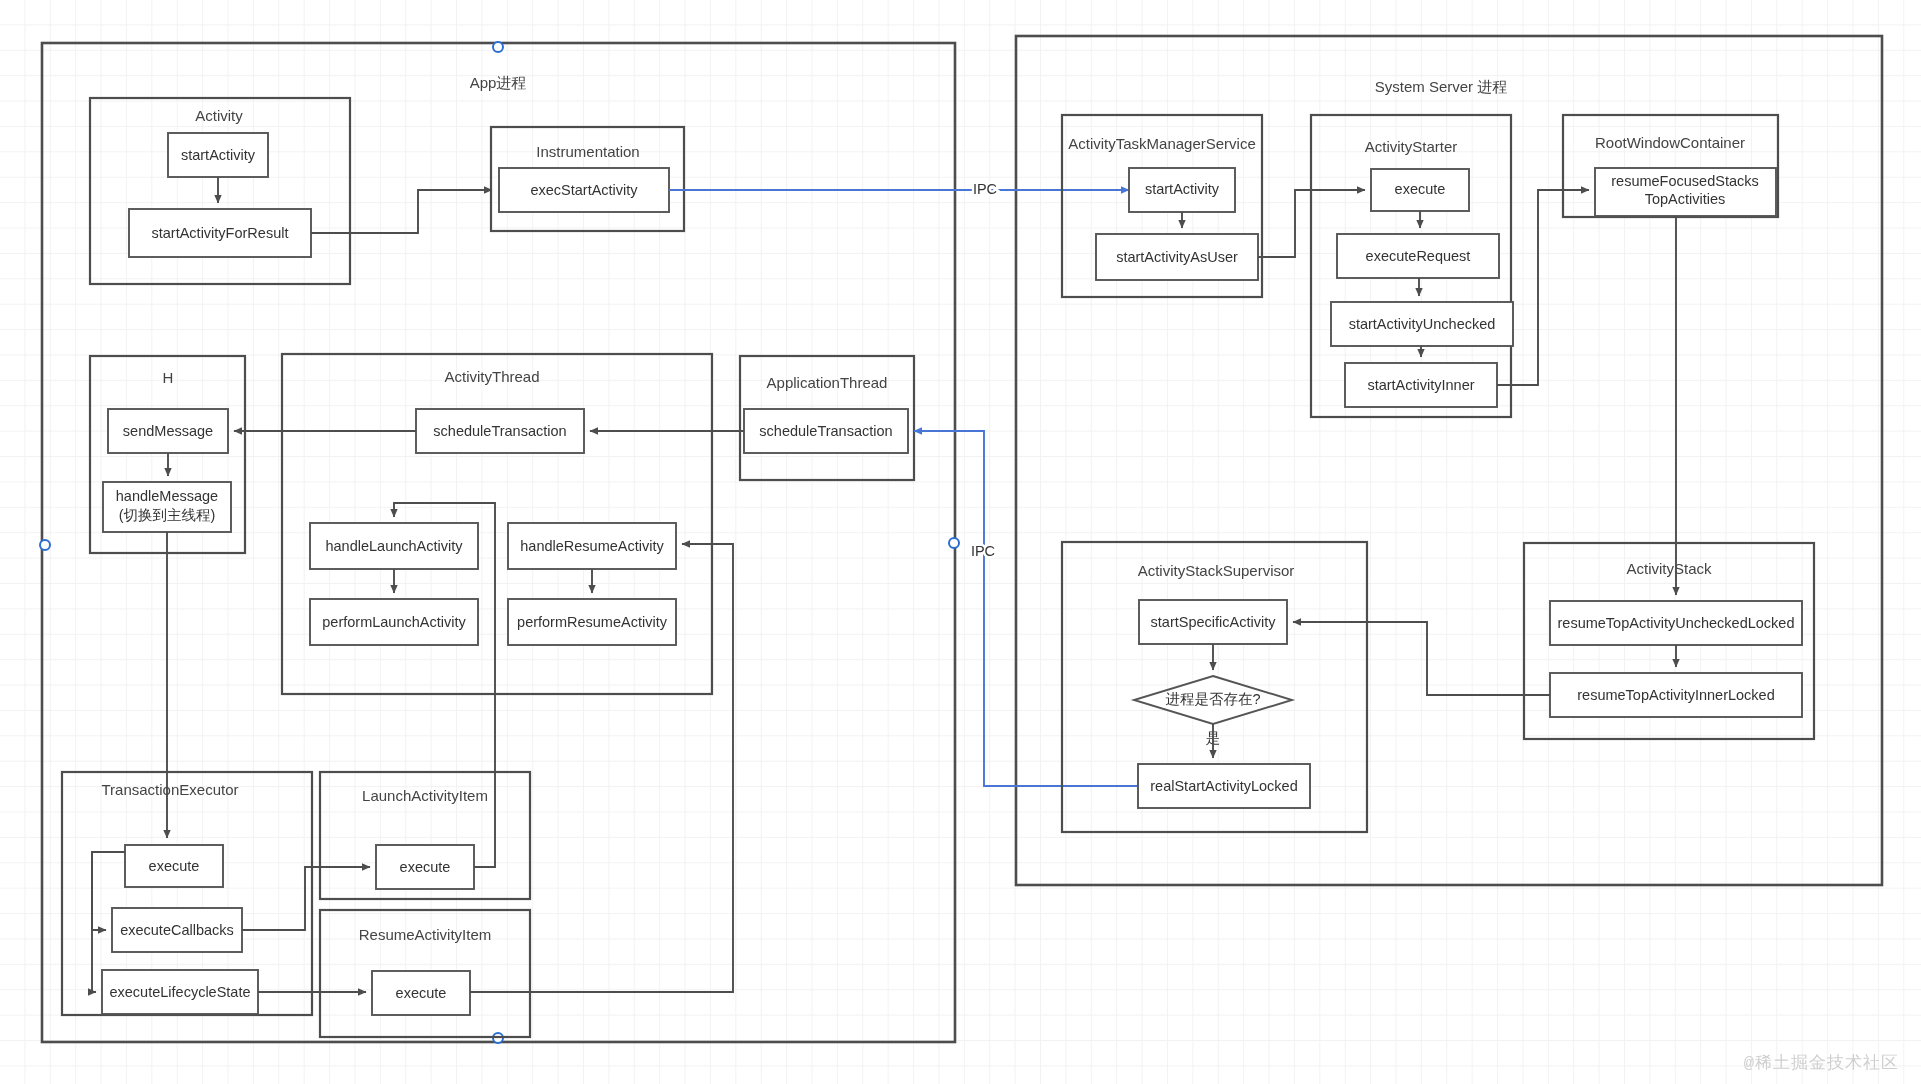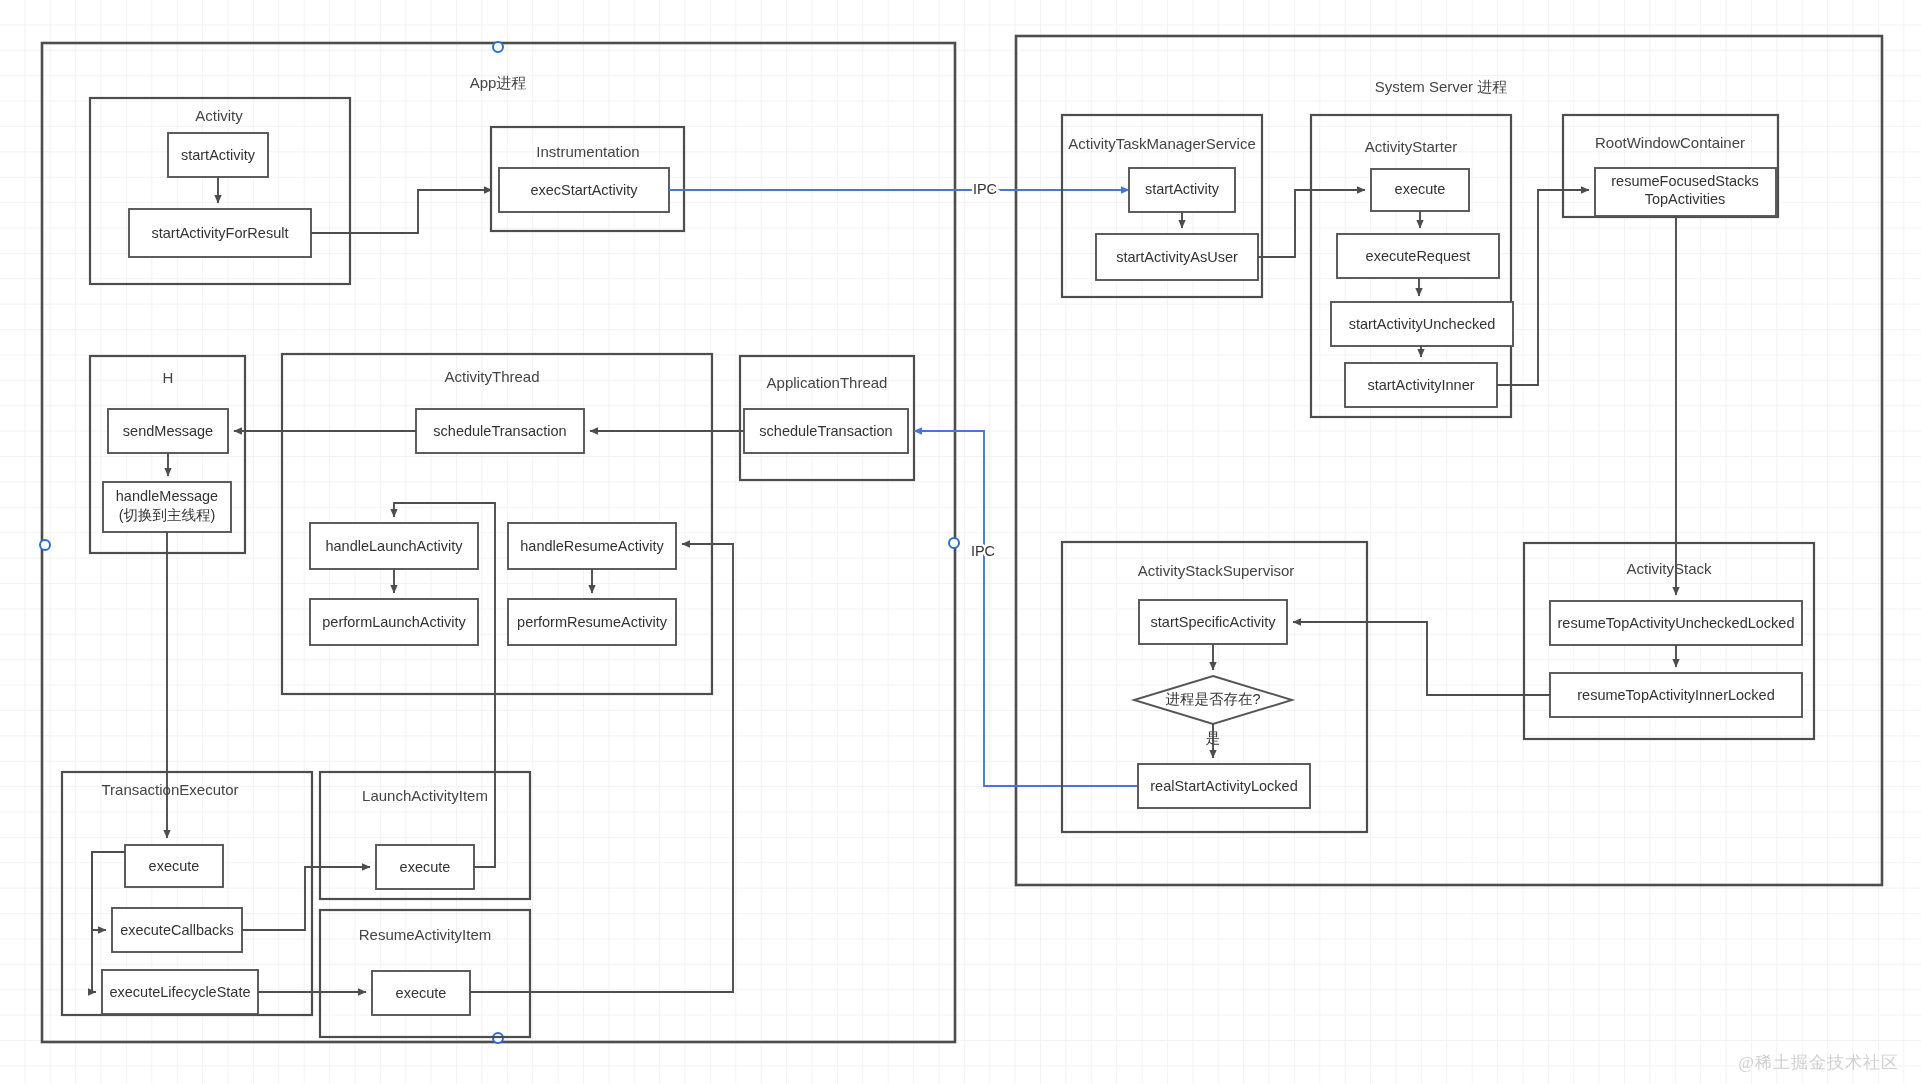--- a/index.html
+++ b/index.html
@@ -24,21 +24,21 @@
   .edge-ipc{fill:none;stroke:#4876d6;stroke-width:1.9;}
   .anchor{fill:#ffffff;stroke:#2a6ed4;stroke-width:2;}
   text{font-family:"Liberation Sans","DejaVu Sans",sans-serif;fill:#333333;}
   .t-node{font-size:14.5px;text-anchor:middle;dominant-baseline:middle;}
   .t-grp{font-size:15px;text-anchor:middle;dominant-baseline:middle;fill:#444444;}
   .t-lbl{font-size:14.5px;text-anchor:middle;dominant-baseline:middle;fill:#333333;}
   .t-ipc{font-size:14.5px;text-anchor:middle;dominant-baseline:middle;fill:#333333;}
   .watermark{
     position:absolute;right:22px;bottom:10px;
     font-size:17px;color:#cfcfcf;letter-spacing:1px;
-    font-family:Liberation Serif, serif;white-space:nowrap;
+    font-family:Liberation Mono, monospace;white-space:nowrap;
   }
 </style>
 </head>
 <body>
 
 <div id="canvas">
 
   <svg id="diagram" viewBox="0 0 1921 1084" xmlns="http://www.w3.org/2000/svg">
     <defs>
       <marker id="ah" markerWidth="9" markerHeight="9" refX="8" refY="4.5" orient="auto" markerUnits="userSpaceOnUse">

